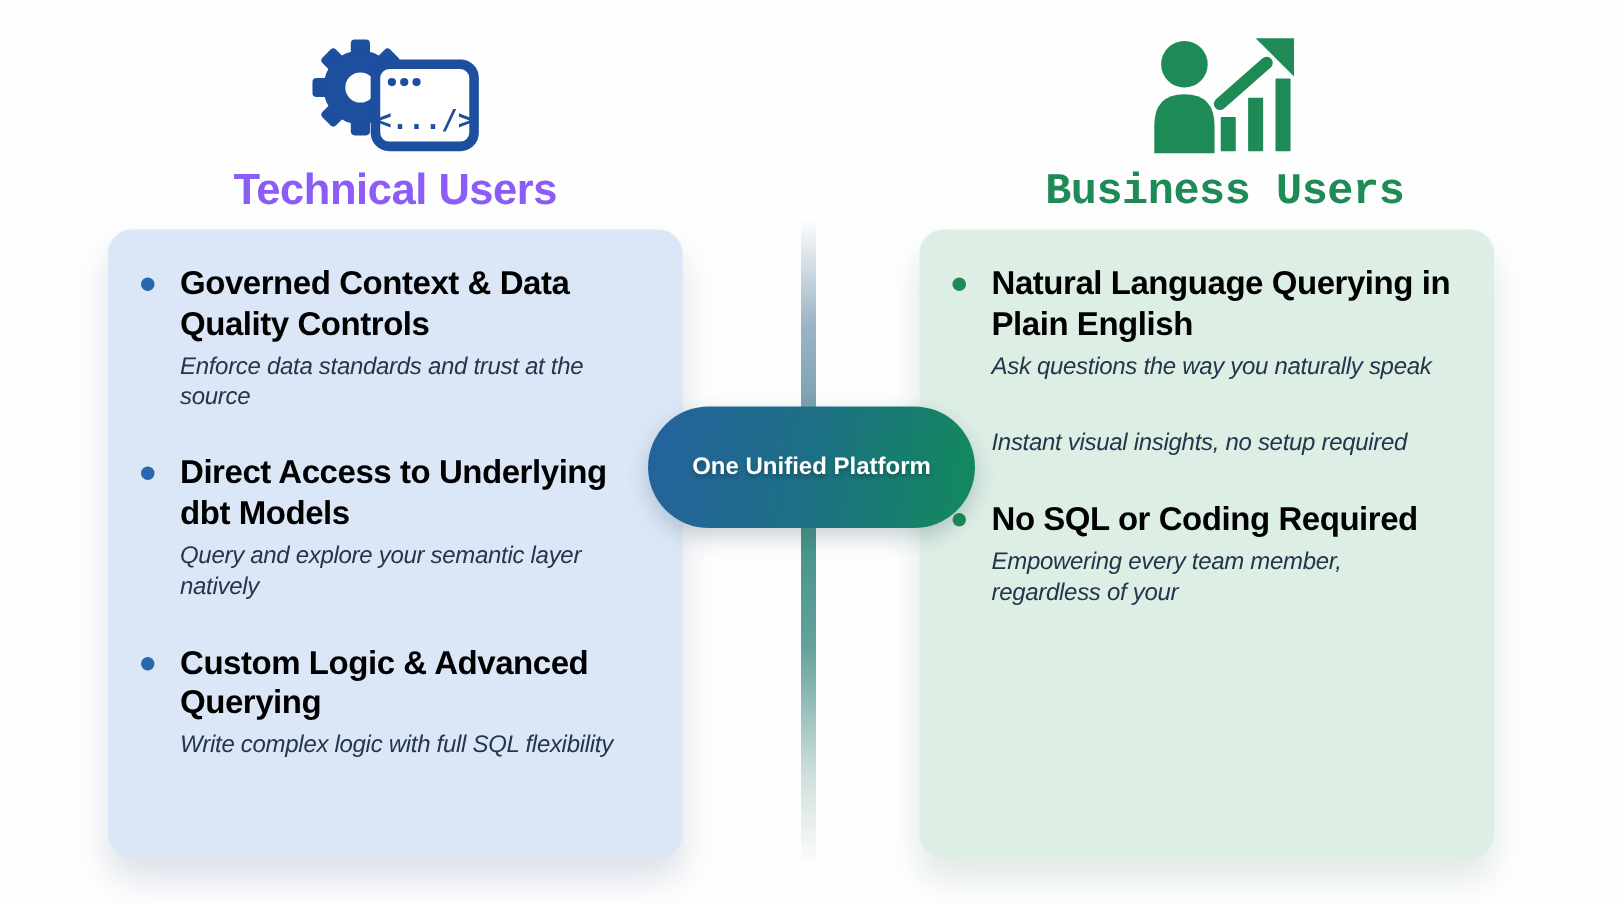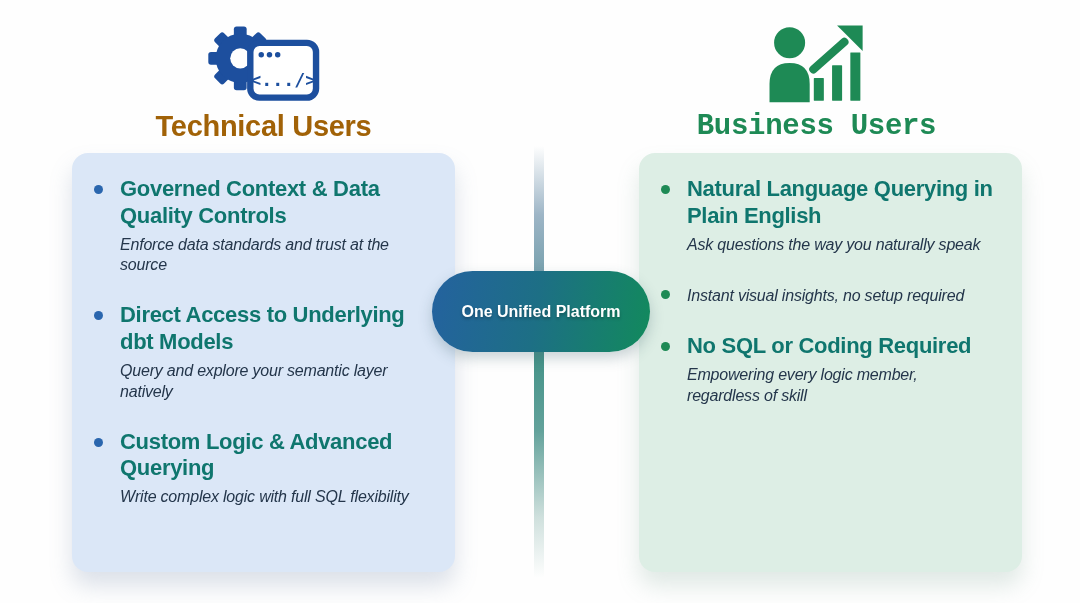--- a/index.html
+++ b/index.html
@@ -8,21 +8,21 @@
     background:#fefefe;
     font-family:"Liberation Sans","DejaVu Sans",sans-serif;
   }
 
   
   .col-header{position:absolute;top:20px;width:383px;text-align:center;}
   .col-header.technical{left:72px;}
   .col-header.business{left:625px;}
   .col-icon{display:inline-block;height:84px;}
   .col-title{font-size:29px;font-weight:bold;letter-spacing:-0.3px;margin-top:2px;}
-  .col-title.technical{color:#a16207;}
+  .col-title.technical{color:#8b5cf6;}
   .col-title.business{color:#1e8a55;font-family:Liberation Mono, monospace;}
 
   
   .divider{
     position:absolute;left:534px;top:146px;width:10px;height:432px;z-index:1;
     background:linear-gradient(180deg,
       rgba(255,255,255,0) 0%,
       #9db5c6 16%,
       #6b9aa6 34%,
       #47948a 50%,
@@ -44,28 +44,28 @@
     line-height:1.2;text-shadow:0 2px 3px rgba(0,0,0,0.28);
   }
 
   
   .card{
     position:absolute;top:153px;width:383px;height:419px;border-radius:16px;
     box-sizing:border-box;padding:23px 20px 0 22px;
     display:flex;flex-direction:column;gap:26px;
   }
   .card.technical{left:72px;background:#dbe7f7;box-shadow:0 14px 22px rgba(120,140,170,0.25);}
-  .card.business{left:639px;background:#ddeee5;box-shadow:0 14px 22px rgba(120,160,140,0.22);}
+  .card.business{left:613px;background:#ddeee5;box-shadow:0 14px 22px rgba(120,160,140,0.22);}
 
   .item{display:grid;grid-template-columns:26px 1fr;}
   .dot{width:9px;height:9px;border-radius:50%;margin-top:9px;}
   .card.technical .dot{background:#2a66ae;}
   .card.business .dot{background:#1e8a55;}
   .item-title{
-    font-size:22px;font-weight:bold;color:#0f766e;line-height:1.22;letter-spacing:-0.3px;
+    font-size:22px;font-weight:bold;color:#000000;line-height:1.22;letter-spacing:-0.3px;
   }
   .item-desc{
     font-size:16px;font-style:italic;color:#24364b;line-height:1.3;margin-top:5px;
     max-width:300px;letter-spacing:-0.2px;
   }
 </style>
 </head>
 <body>
 
 <div class="canvas">
@@ -159,18 +159,18 @@
     <div class="item">
       <span class="dot"></span>
       <div>
         <div class="item-desc">Instant visual insights, no setup required</div>
       </div>
     </div>
     <div class="item">
       <span class="dot"></span>
       <div>
         <div class="item-title">No SQL or Coding Required</div>
-        <div class="item-desc">Empowering every logic member, regardless of skill</div>
+        <div class="item-desc">Empowering every team member, regardless of your</div>
       </div>
     </div>
   </div>
 
 </div>
 
 </body></html>

